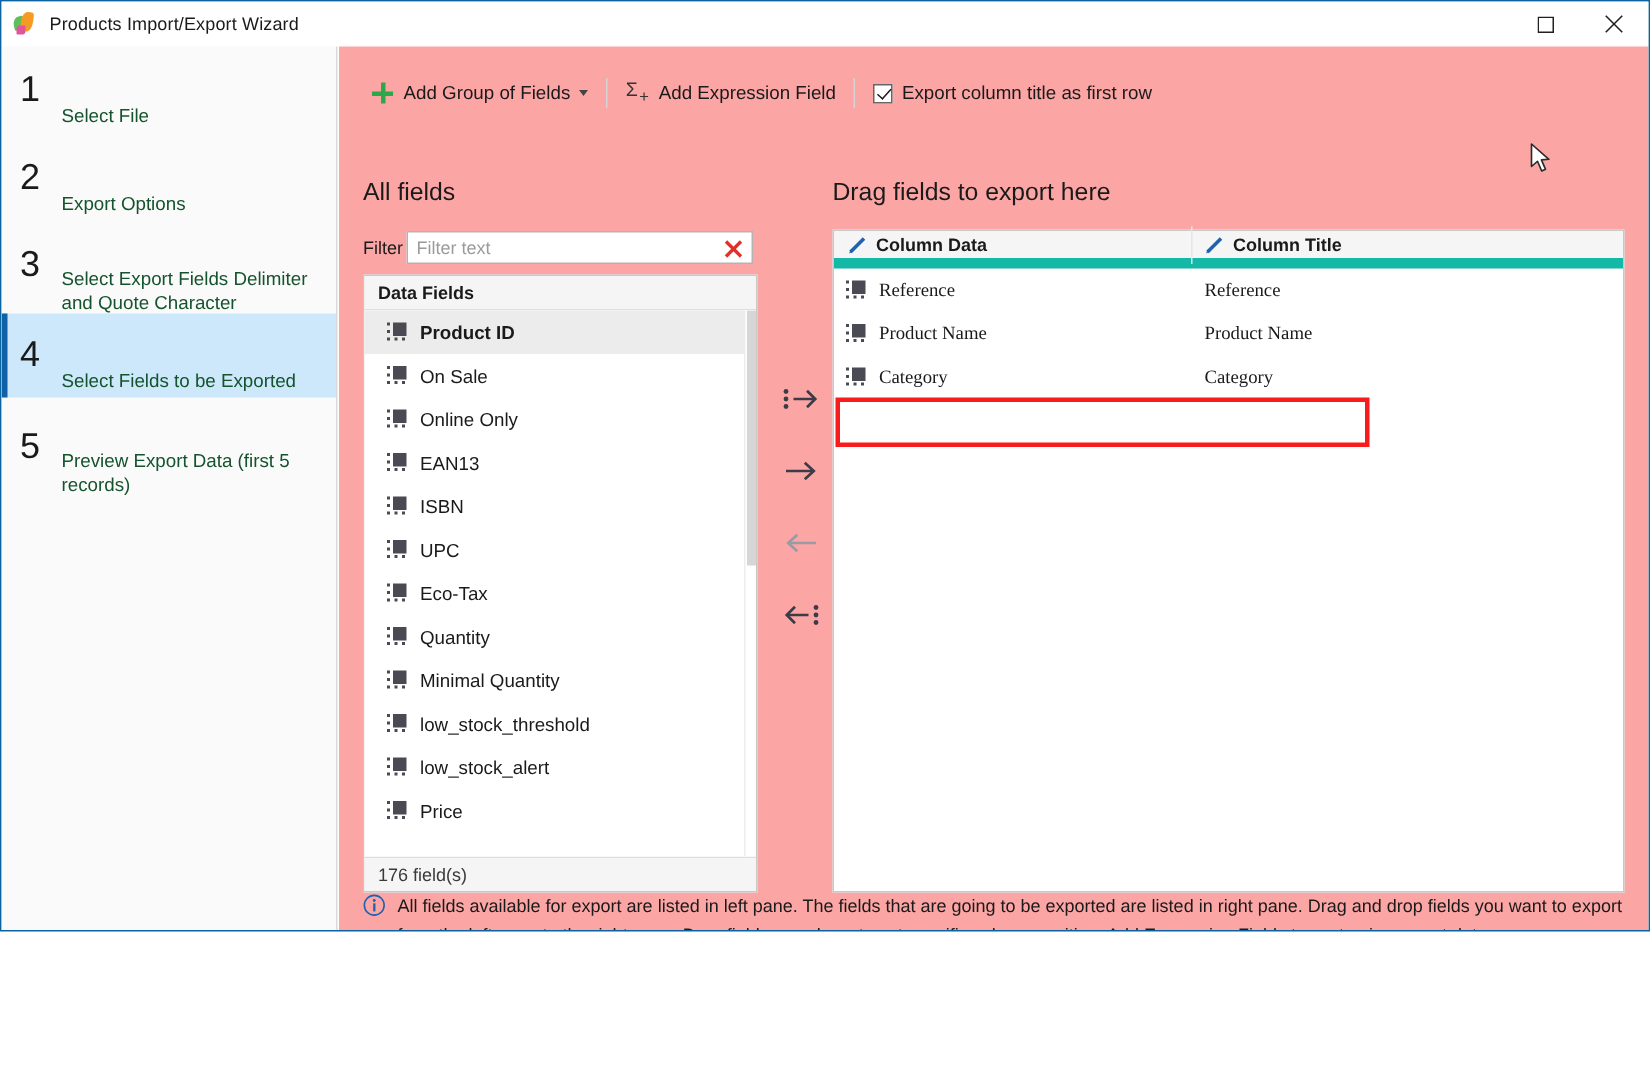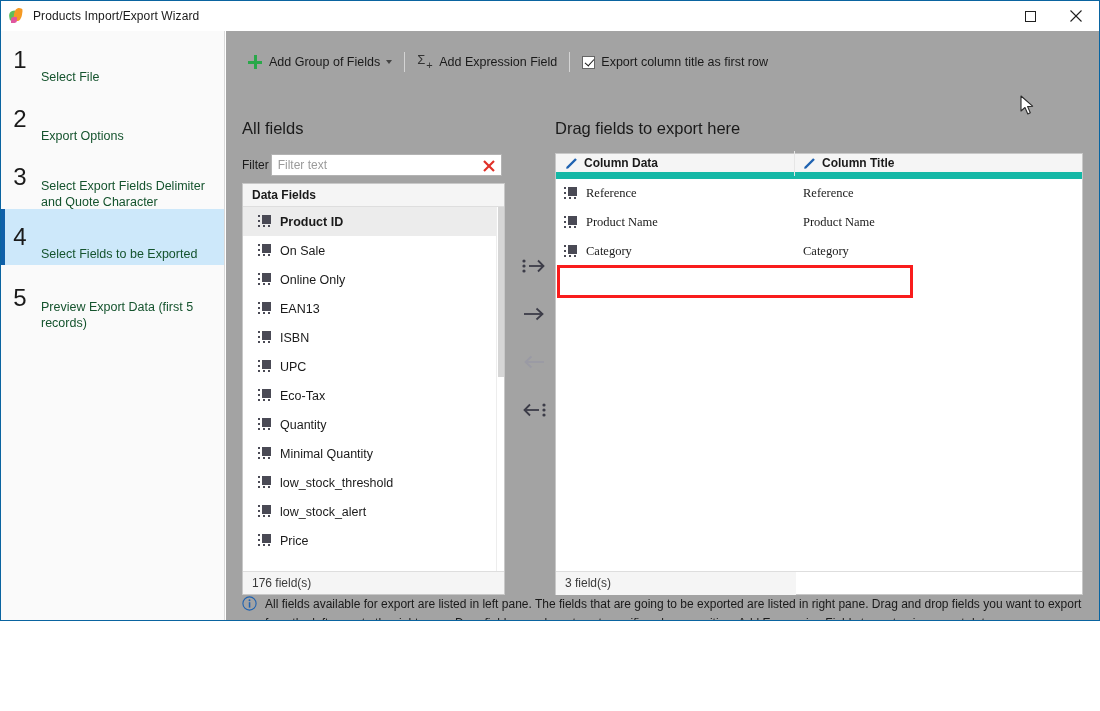--- a/index.html
+++ b/index.html
@@ -106,21 +106,21 @@
   .step-s1 { height: 58px; }
   .step-s2 { height: 54px; margin-top: 2px; }
   .step-s3 { height: 56px; margin-top: 2px; }
   .step-s4 { height: 56px; margin-top: 4px; }
   .step-s5 { height: 58px; margin-top: 4px; }
 
   
   .main {
     position: absolute; left: 225px; top: 30px;
     width: 873px; height: 680px;
-    background: #a3a3a3;
+    background: #fca5a5;
   }
 
   
   .toolbar {
     position: absolute; left: 16px; top: 18px;
     display: flex; align-items: center;
     height: 26px;
     font-size: 12.5px;
     color: #1a1a1a;
   }
@@ -728,23 +728,20 @@
                 <i class="d d3"></i>
                 <i class="d d4"></i>
                 <i class="d d5"></i>
               </span>
             <span class="fname">Category</span>
           </div>
           <div class="ct">Category</div>
         </div>
         <div class="hl-box"></div>
       </div>
-      <div class="export-footer">
-        <div class="ff">3 field(s)</div>
-      </div>
     </div>
 
     <div class="note">
       <svg class="info-icon" viewBox="0 0 15 15">
         <circle cx="7.5" cy="7.5" r="6.6" fill="none" stroke="#1f62b0" stroke-width="1.1"></circle>
         <circle cx="7.5" cy="4.3" r="0.95" fill="#1f62b0"></circle>
         <rect x="6.8" y="6.2" width="1.5" height="5.4" fill="#1f62b0"></rect>
       </svg>
       <span>All fields available for export are listed in left pane. The fields that are going to be exported are listed in right pane. Drag and drop fields you want to export from the left pane to the right pane. Drag field up or down to set specific column position. Add Expression Fields to customize export data.</span>
     </div>

